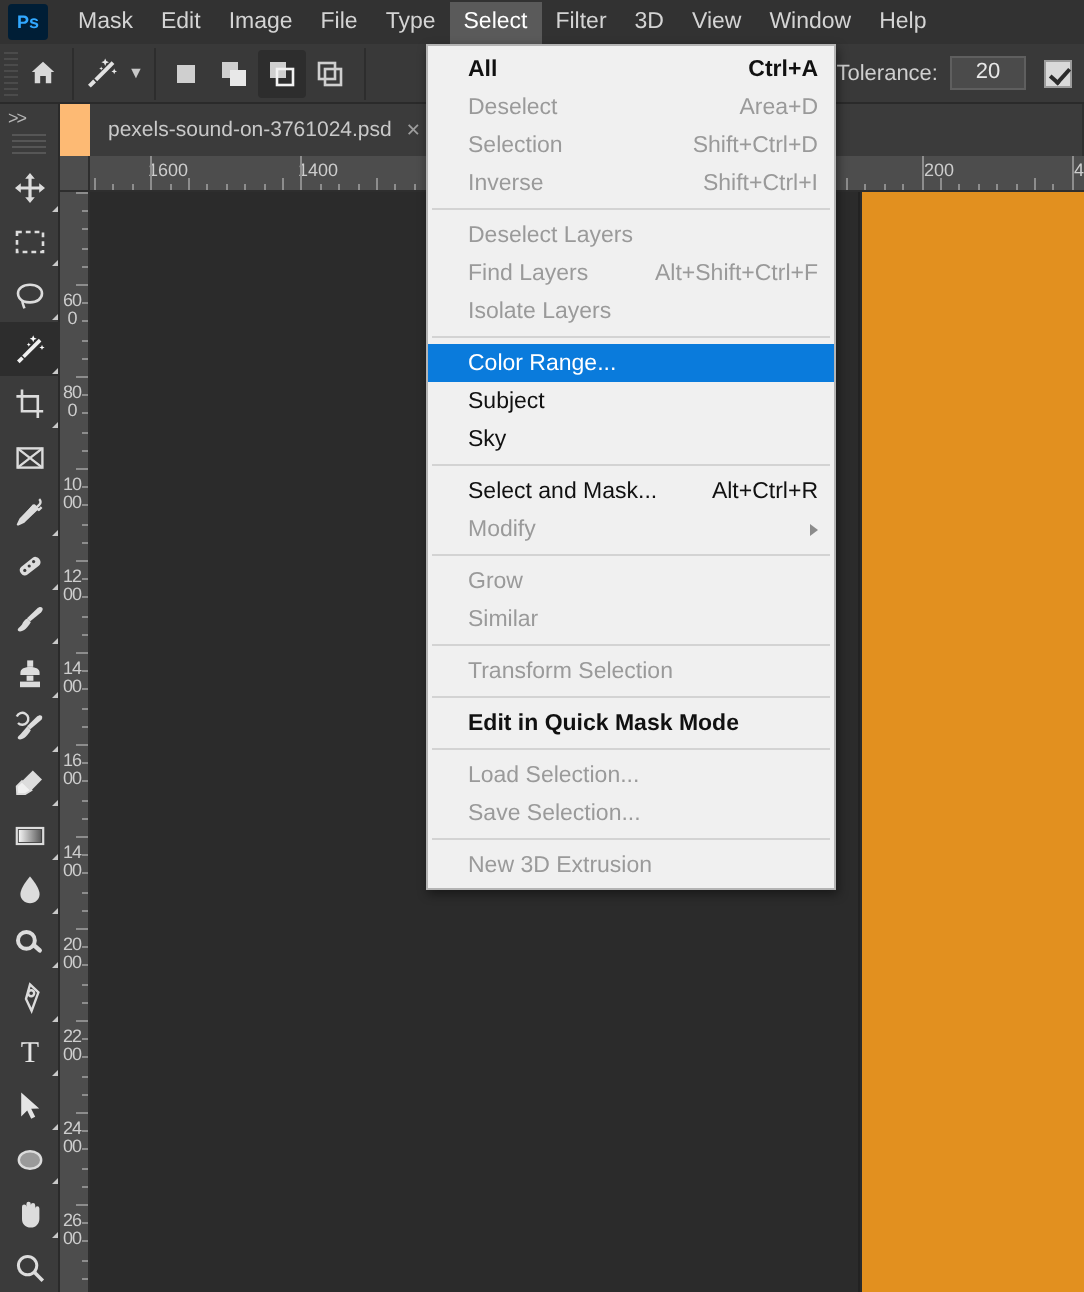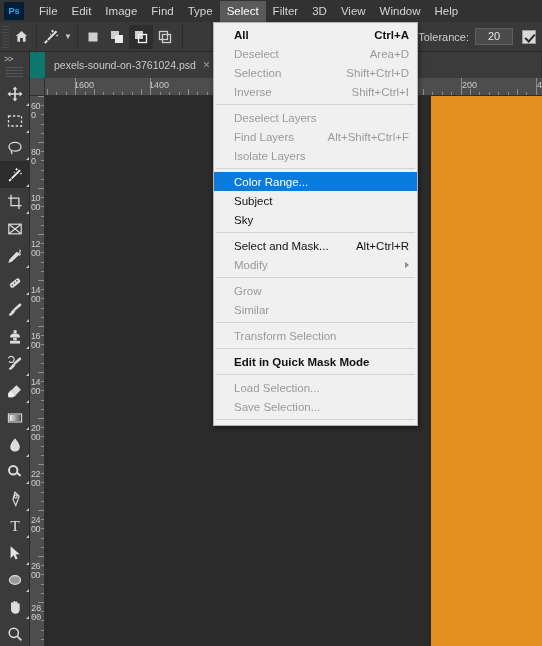--- a/index.html
+++ b/index.html
@@ -80,21 +80,21 @@
   .tool.sel { background:#2d2d2d; }
   .tool .tri {
     position:absolute; right:1px; bottom:1px; width:0; height:0;
     border-left:3px solid transparent; border-bottom:3px solid #c9c9c9;
   }
   .tool svg { display:block; }
 
   
   .tabbar {
     position:absolute; left:30px; top:52px; width:512px; height:26px;
-    background:#0f766e;
+    background:#fdba74;
   }
   .doctab {
     position:absolute; top:0; height:26px; background:#3b3b3b;
     display:flex; align-items:center; padding:0 9px;
     color:#c9c9c9; font-size:10.5px; white-space:nowrap;
     border-right:1px solid #2f2f2f; overflow:hidden; cursor:default;
   }
   .tab-a { left:15px; width:188px; }
   .tab-b { left:203px; width:309px; }
   .tab-x { margin-left:7px; color:#9d9d9d; font-size:9px; }
@@ -109,21 +109,21 @@
     position:absolute; top:2px; font-size:9px; color:#cdcdcd;
     line-height:10px; padding-left:2px; white-space:nowrap;
   }
   .ruler-v {
     position:absolute; left:30px; top:96px; width:15px; height:550px;
     background:#4d4d4d; border-right:1px solid #2e2e2e; overflow:hidden;
   }
   .ruler-v .tick { position:absolute; right:0; height:1px; background:#8d8d8d; }
   .ruler-v .vlbl {
     position:absolute; left:1px; font-size:9px; color:#cdcdcd;
-    width:10px; text-align:left; line-height:9px; letter-spacing:-0.5px;
+    width:10px; text-align:center; line-height:9px; letter-spacing:-0.5px;margin-top:44px;
   }
   .ruler-corner {
     position:absolute; left:30px; top:78px; width:15px; height:18px;
     background:#4d4d4d; border-right:1px solid #2e2e2e;
     border-bottom:1px solid #2e2e2e;
   }
   .ruler-origin {
     position:absolute; left:45px; top:78px; width:21px; height:18px;
     background:#5c5c5c;
   }
@@ -168,24 +168,24 @@
   .msep { height:1px; background:#d3d3d3; margin:3px 2px; }
 </style>
 </head>
 <body>
 
 <div class="app">
 
   <div class="menubar">
     <div class="ps-logo">Ps</div>
     <div id="menubar-items" style="display:flex;align-items:center;">
-        <div class="menu-item">File</div>
+        <div class="menu-item">Mask</div>
         <div class="menu-item">Edit</div>
         <div class="menu-item">Image</div>
-        <div class="menu-item">Find</div>
+        <div class="menu-item">File</div>
         <div class="menu-item">Type</div>
         <div class="menu-item active">Select</div>
         <div class="menu-item">Filter</div>
         <div class="menu-item">3D</div>
         <div class="menu-item">View</div>
         <div class="menu-item">Window</div>
         <div class="menu-item">Help</div>
       </div>
   </div>
 
@@ -623,15 +623,18 @@
         <span class="lab" style="font-weight: 600;">Edit in Quick Mask Mode</span>
       </div>
       <div class="msep"></div>
       <div class="mrow dis">
         <span class="lab">Load Selection...</span>
       </div>
       <div class="mrow dis">
         <span class="lab">Save Selection...</span>
       </div>
       <div class="msep"></div>
+      <div class="mrow dis">
+        <span class="lab">New 3D Extrusion</span>
+      </div>
     </div>
 
 </div>
 
 </body></html>

